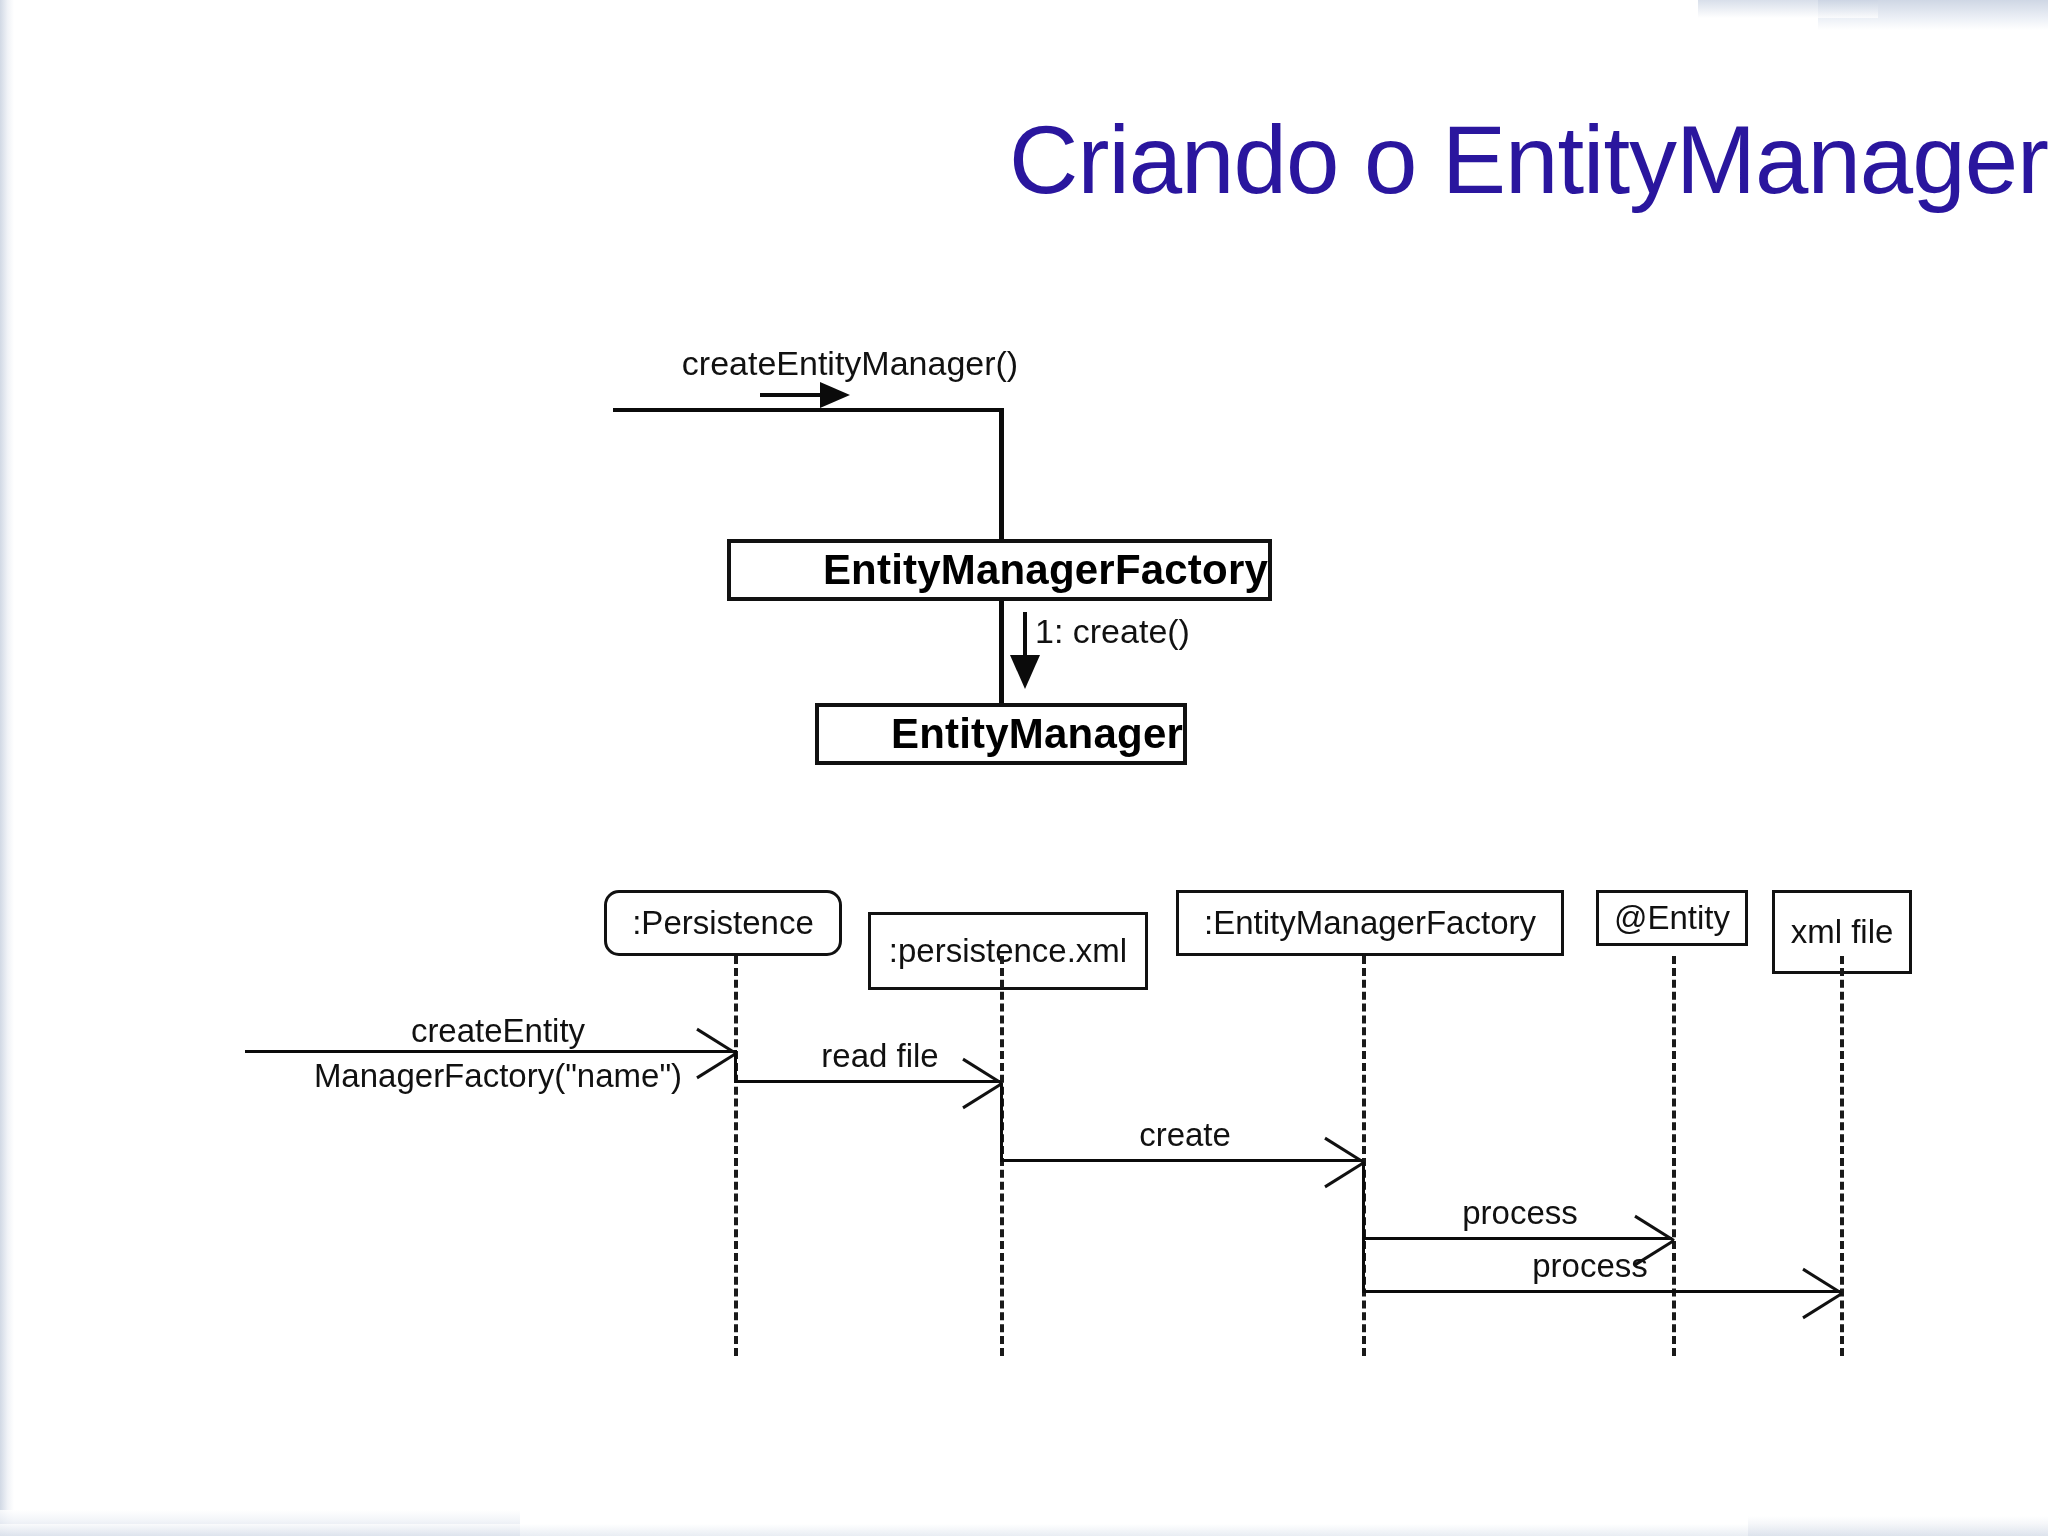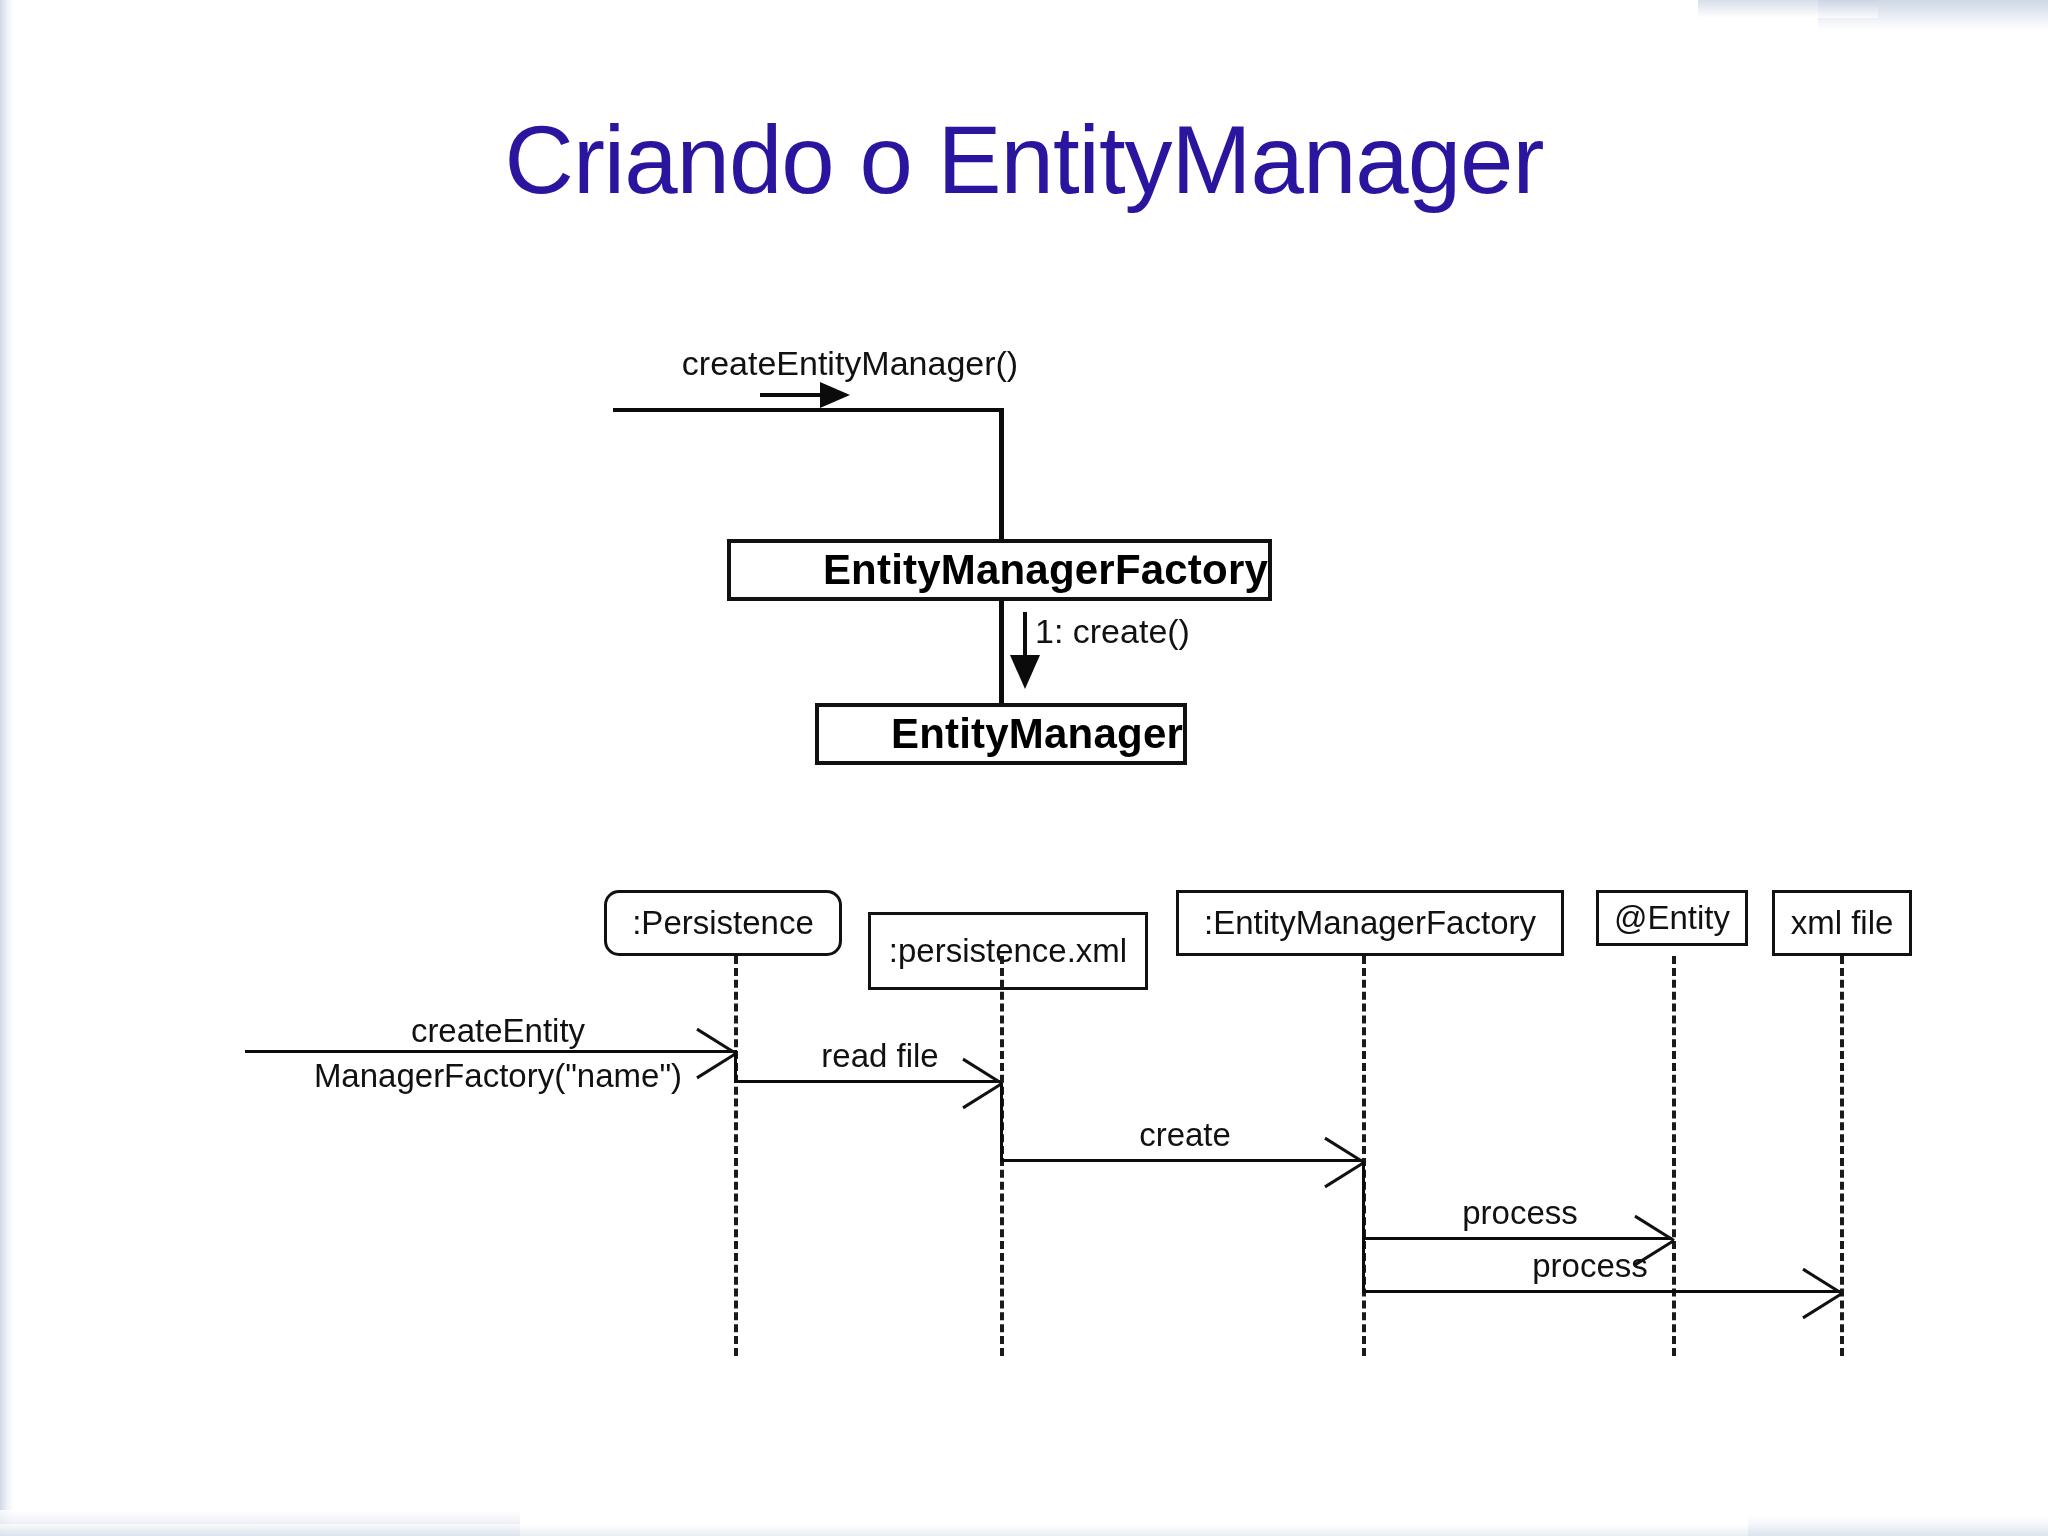--- a/index.html
+++ b/index.html
@@ -25,21 +25,21 @@
   .scan-bl{left:0;bottom:0;width:520px;height:26px;
      background:linear-gradient(0deg,#cfd7e5 0%,#eff2f7 60%,#ffffff 100%);opacity:.8;}
   .scan-bottom{left:0;bottom:0;width:2048px;height:12px;
      background:linear-gradient(0deg,#dfe5ee 0%,#ffffff 100%);opacity:.7;}
   .scan-br{right:0;bottom:0;width:300px;height:20px;
      background:linear-gradient(0deg,#d5dce8 0%,#ffffff 100%);opacity:.6;}
 
   
   #slide-title{
     position:absolute;left:0;top:112px;width:2048px;
-    text-align:center;
+    text-align:right;
     color:#2a169e;
     font-size:96px;
     font-weight:400;
     letter-spacing:-1px;
     line-height:1;
     white-space:nowrap;
   }
 
   
   .hline{position:absolute;background:#0b0b0b;height:4px;}
@@ -129,21 +129,21 @@
     </div>
     <div class="lifebox" style="left:868px;top:912px;width:280px;height:78px;text-align:right;">
       <span>:persistence.xml</span>
     </div>
     <div class="lifebox" style="left:1176px;top:890px;width:388px;height:66px;">
       <span>:EntityManagerFactory</span>
     </div>
     <div class="lifebox" style="left:1596px;top:890px;width:152px;height:56px;">
       <span>@Entity</span>
     </div>
-    <div class="lifebox" style="left:1772px;top:890px;width:140px;height:66px;">
+    <div class="lifebox" style="left:1772px;top:890px;width:140px;height:84px;">
       <span>xml file</span>
     </div>
 
     <div class="lifeline" style="left:734px;top:956px;height:400px;"></div>
     <div class="lifeline" style="left:1000px;top:956px;height:400px;"></div>
     <div class="lifeline" style="left:1362px;top:956px;height:400px;"></div>
     <div class="lifeline" style="left:1672px;top:956px;height:400px;"></div>
     <div class="lifeline" style="left:1840px;top:956px;height:400px;"></div>
 
     <div class="lbl c" style="left:248px;top:1013px;width:500px;font-size:33px;">createEntity</div>

